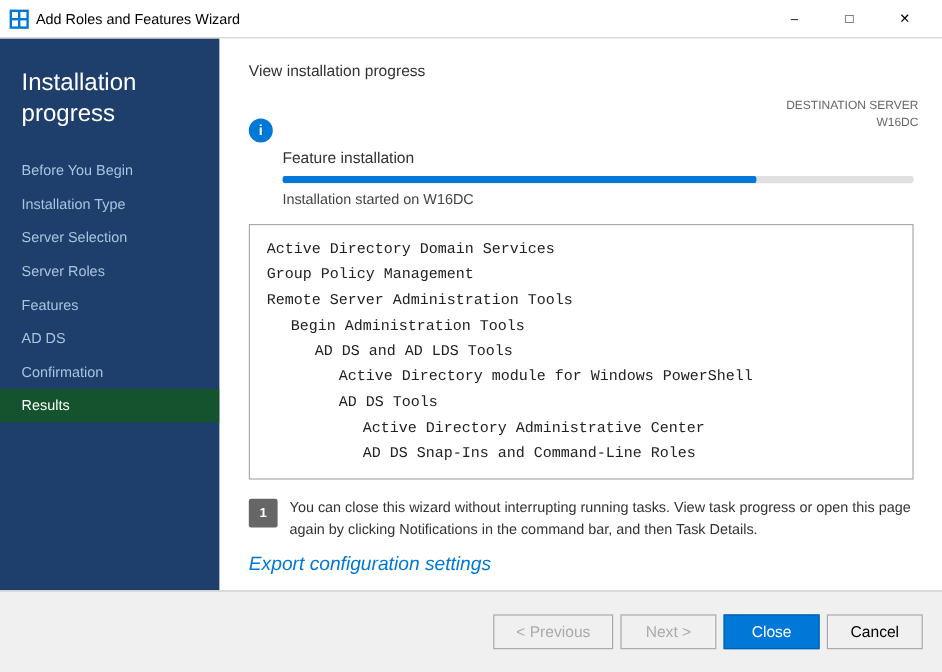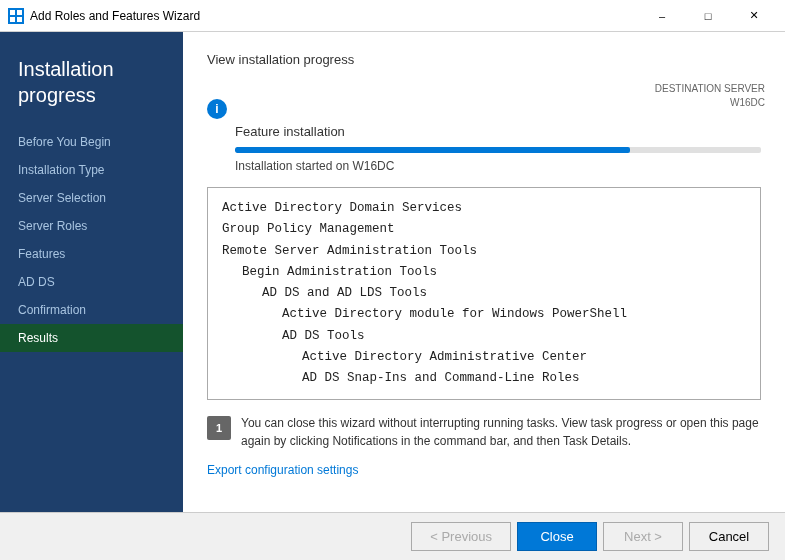--- a/index.html
+++ b/index.html
@@ -208,36 +208,37 @@
       margin-top: 2px;
     }
     .notif-text {
       font-size: 12px;
       color: #333;
       line-height: 1.5;
     }
 
     .export-link {
       color: #0078d7;
-      font-size: 12px;
+      font-size: 16px;
       text-decoration: none;
       cursor: pointer;
+      font-style: italic;
     }
 
     
     .wizard-footer {
       background: #f0f0f0;
       border-top: 1px solid #ccc;
       display: flex;
       align-items: center;
       justify-content: flex-end;
       padding: 10px 16px;
       gap: 6px;
       flex-shrink: 0;
-      height: 48px;
+      height: 68px;
     }
     .footer-btn {
       padding: 6px 18px;
       font-size: 13px;
       border: 1px solid #aaa;
       background: #f0f0f0;
       cursor: pointer;
       min-width: 80px;
       text-align: center;
     }
@@ -350,16 +351,16 @@
       
       <a class="export-link">Export configuration settings</a>
 
     </div>
   </div>
 
 </div>
 
 <div class="wizard-footer">
   <button class="footer-btn" disabled="">&lt; Previous</button>
+  <button class="footer-btn" disabled="">Next &gt;</button>
   <button class="footer-btn primary">Close</button>
-  <button class="footer-btn" disabled="">Next &gt;</button>
   <button class="footer-btn">Cancel</button>
 </div>
 
 </body></html>

